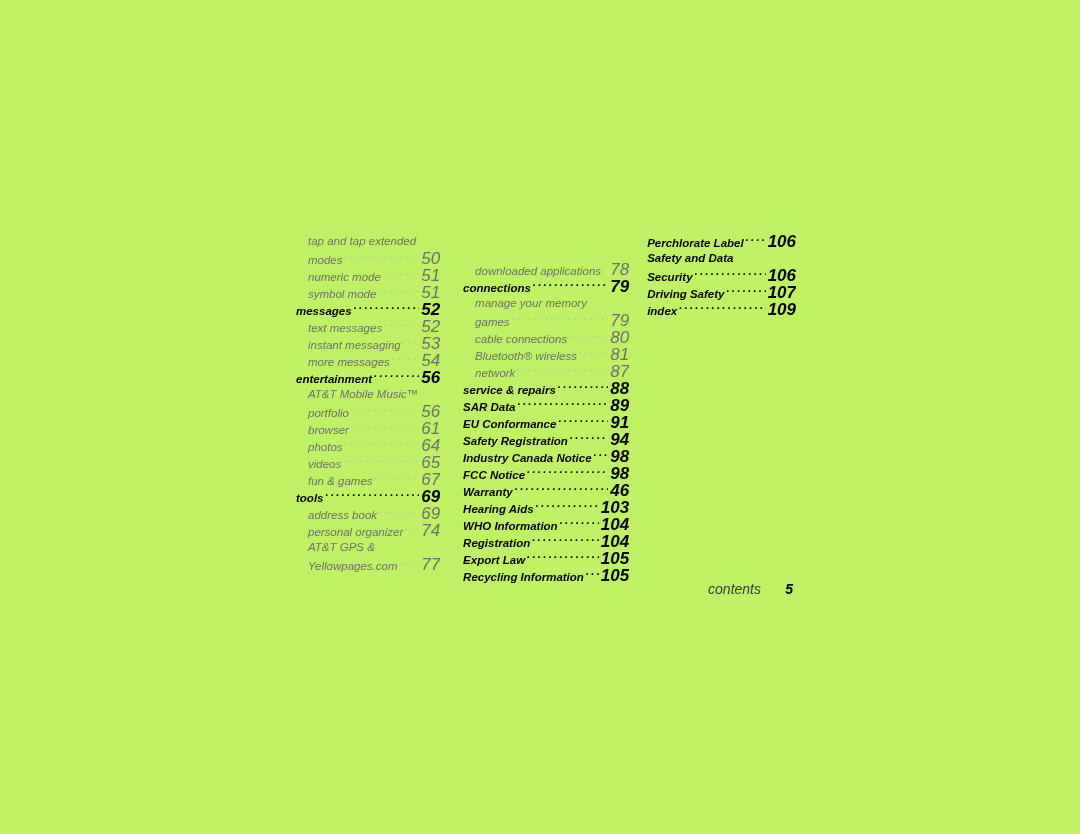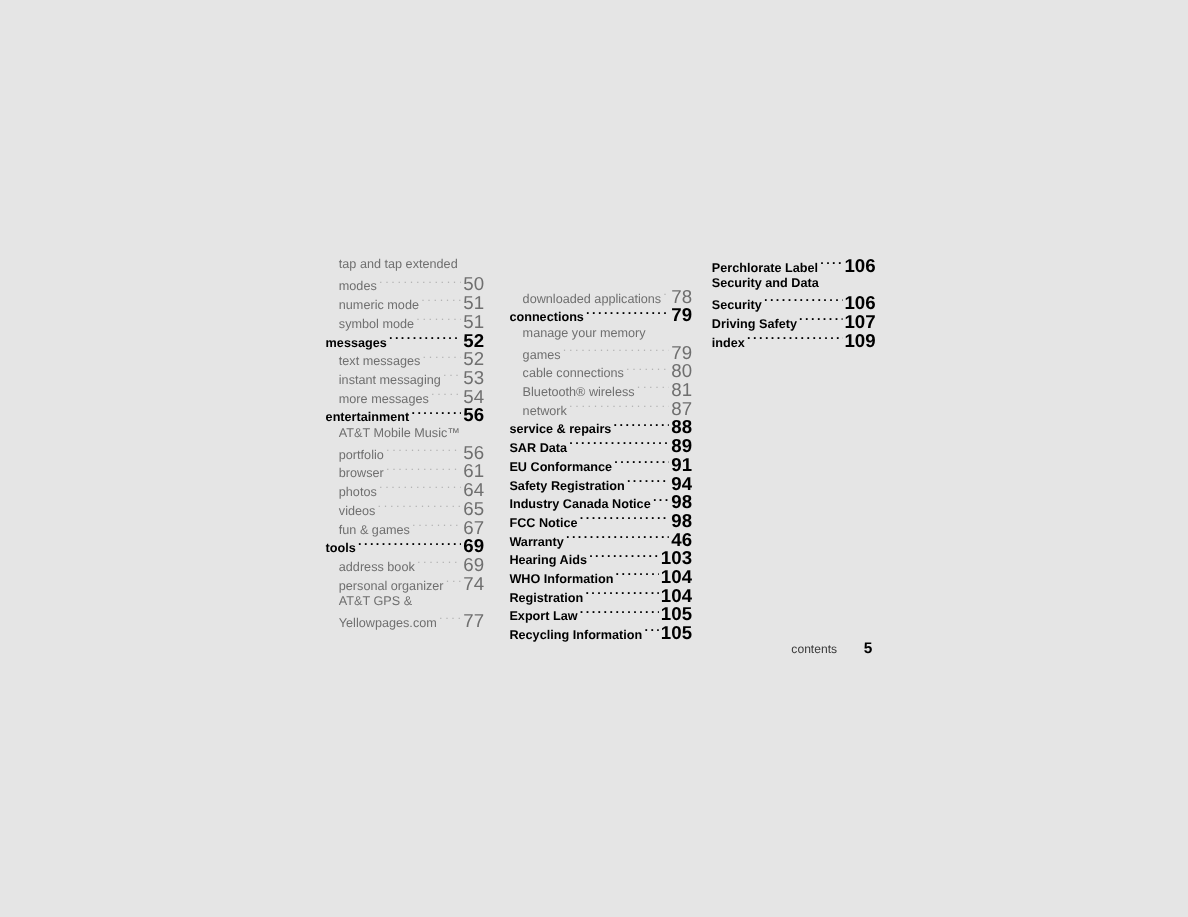--- a/index.html
+++ b/index.html
@@ -14,21 +14,22 @@
     font-family: "Liberation Sans", sans-serif;
     overflow: hidden;
   }
 
   #page {
     position: absolute;
     left: 0;
     top: 0;
     width: 1080px;
     height: 834px;
-    background: #e5e5e5;
+    background: #bef264;
+    font-style: italic;
   }
 
   #toc-columns {
     position: absolute;
     left: 296px;
     top: 233px;
     width: 500px;
     display: flex;
     flex-direction: row;
     align-items: flex-start;
@@ -103,21 +104,21 @@
     position: absolute;
     left: 296px;
     top: 581px;
     width: 497px;
     display: flex;
     flex-direction: row;
     justify-content: flex-end;
     align-items: baseline;
   }
   #footer-label {
-    font-size: 11px;
+    font-size: 14px;
     color: #3a3a3a;
     margin-right: 22px;
     margin-left: 15px;
   }
   #footer-page {
     font-size: 14px;
     font-weight: bold;
     color: #000000;
     min-width: 10px;
     text-align: right;
@@ -320,21 +321,21 @@
           <span class="entry-page">105</span>
         </div>
       </div>
     <div class="toc-column" id="col-3">
         <div class="toc-entry head">
           <span class="entry-label">Perchlorate Label</span>
           <span class="leader"></span>
           <span class="entry-page">106</span>
         </div>
         <div class="toc-entry head nodots">
-          <span class="entry-label">Security and Data</span>
+          <span class="entry-label">Safety and Data</span>
         </div>
         <div class="toc-entry head">
           <span class="entry-label">Security</span>
           <span class="leader"></span>
           <span class="entry-page">106</span>
         </div>
         <div class="toc-entry head">
           <span class="entry-label">Driving Safety</span>
           <span class="leader"></span>
           <span class="entry-page">107</span>

